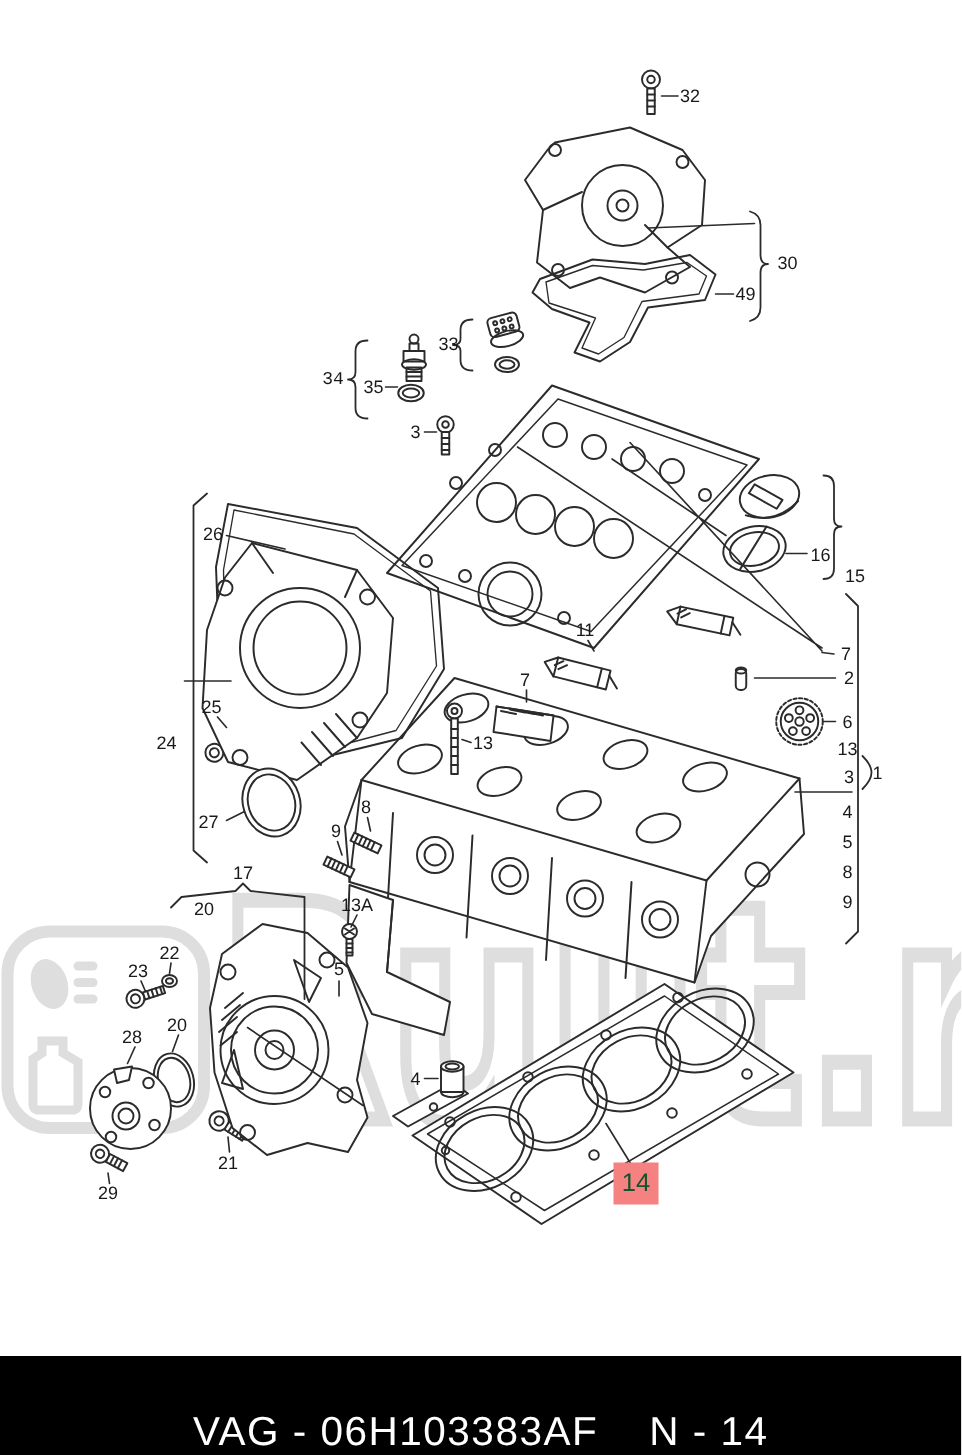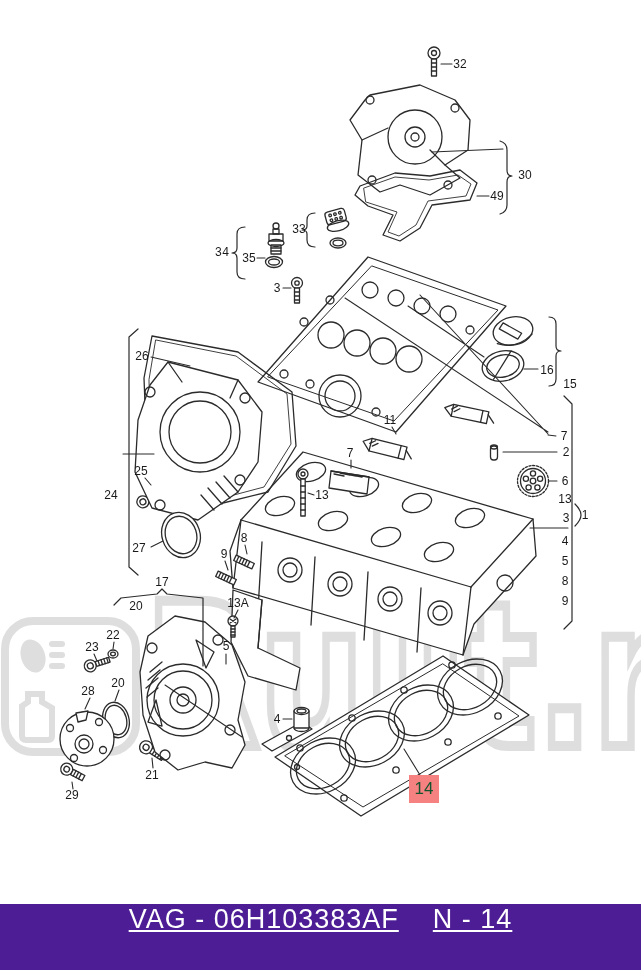--- a/index.html
+++ b/index.html
@@ -3,23 +3,23 @@
 <meta charset="utf-8">
 <style>
   html,body{margin:0;padding:0;background:#fff;}
   .stage{position:relative;width:641px;height:970px;background:#fff;overflow:hidden;
          font-family:"Liberation Sans",sans-serif;}
   .art{position:absolute;left:0;top:0;}
   .plabel{position:absolute;transform:translate(-50%,-50%);font-size:12px;line-height:1;
           color:#1a1a1a;white-space:nowrap;letter-spacing:0;}
   .hl14{position:absolute;left:409px;top:775px;width:30px;height:28px;background:#f58181;
         color:#14532d;font-size:17px;display:flex;align-items:center;justify-content:center;}
-  .footer{position:absolute;left:0;top:904px;width:641px;height:66px;background:#4c1d95;
-          display:flex;align-items:flex-start;justify-content:center;gap:34px;
-          color:#fff;font-size:27px;letter-spacing:1px;text-decoration:underline;}
+  .footer{position:absolute;left:0;top:904px;width:641px;height:66px;background:#000000;
+          display:flex;align-items:flex-end;justify-content:center;gap:34px;
+          color:#fff;font-size:27px;letter-spacing:1px;}
 </style>
 </head>
 <body>
 <div class="stage">
 
 <svg class="art" width="641" height="904" viewBox="0 0 641 904">
 
   <g>
     <g stroke="#dedede" fill="none" stroke-width="8">
       <rect x="5" y="621" width="131" height="131" rx="28"></rect>

